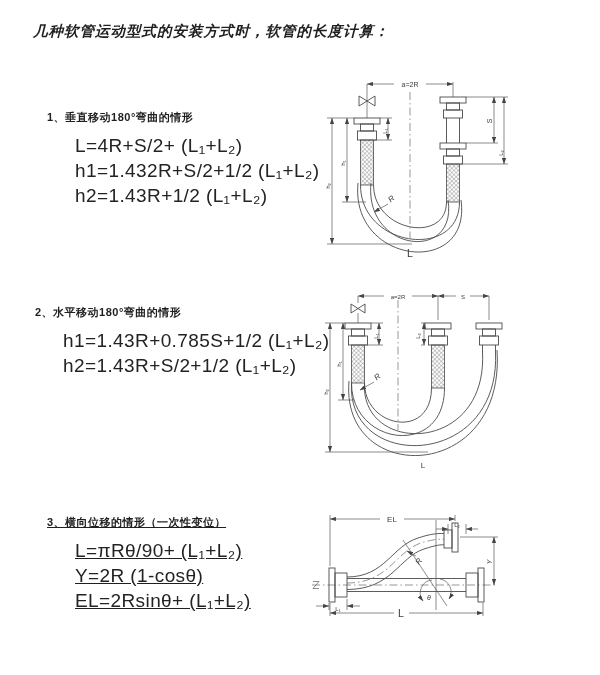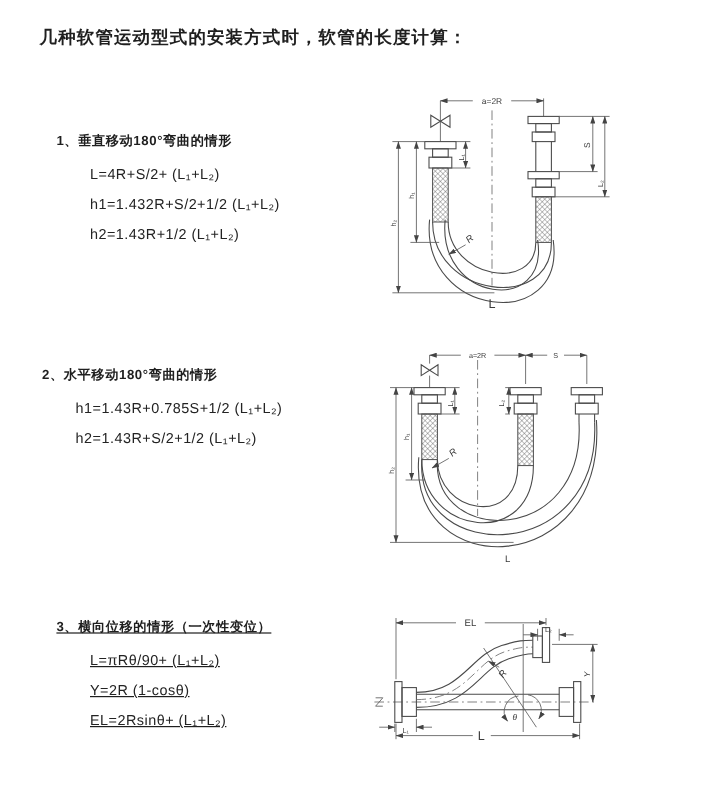--- a/index.html
+++ b/index.html
@@ -1,22 +1,22 @@
 <!DOCTYPE html>
 <html><head>
 <meta charset="utf-8">
 <style>
   html,body{margin:0;padding:0;background:#e8e8e8;}
   #page{position:relative;width:600px;height:675px;background:#ffffff;overflow:hidden;
         font-family:"Liberation Sans","DejaVu Sans",sans-serif;color:#1f1f1f;}
   .abs{position:absolute;}
-  #doc-title{left:33px;top:22px;font-size:14.5px;font-weight:bold;letter-spacing:1px;}
+  #doc-title{left:33px;top:22px;font-size:14.5px;font-weight:bold;letter-spacing:1px;font-style:italic;}
   .section-heading{font-size:11px;font-weight:bold;letter-spacing:0.5px;white-space:nowrap;}
   .formulas{margin-top:8px;padding-left:28px;}
-  .formula{font-size:12px;line-height:25px;letter-spacing:0.4px;white-space:nowrap;color:#232323;}
+  .formula{font-size:19px;line-height:25px;letter-spacing:0.4px;white-space:nowrap;color:#232323;}
   #sec1{left:47px;top:110px;}
   #sec2{left:35px;top:305px;}
   #sec3{left:47px;top:515px;text-decoration:underline;}
   svg{position:absolute;overflow:visible;}
   .ln{stroke:#4a4a4a;stroke-width:0.9;fill:none;}
   .thin{stroke:#5a5a5a;stroke-width:0.7;fill:none;}
   .cl{stroke:#6a6a6a;stroke-width:0.7;fill:none;stroke-dasharray:8 3 1.5 3;}
   .braid{stroke:#4a4a4a;stroke-width:0.8;}
   .t{fill:#3a3a3a;font-family:"Liberation Sans","DejaVu Sans",sans-serif;}
   .t6{font-size:6px;} .t7{font-size:7px;} .t8{font-size:8px;}

